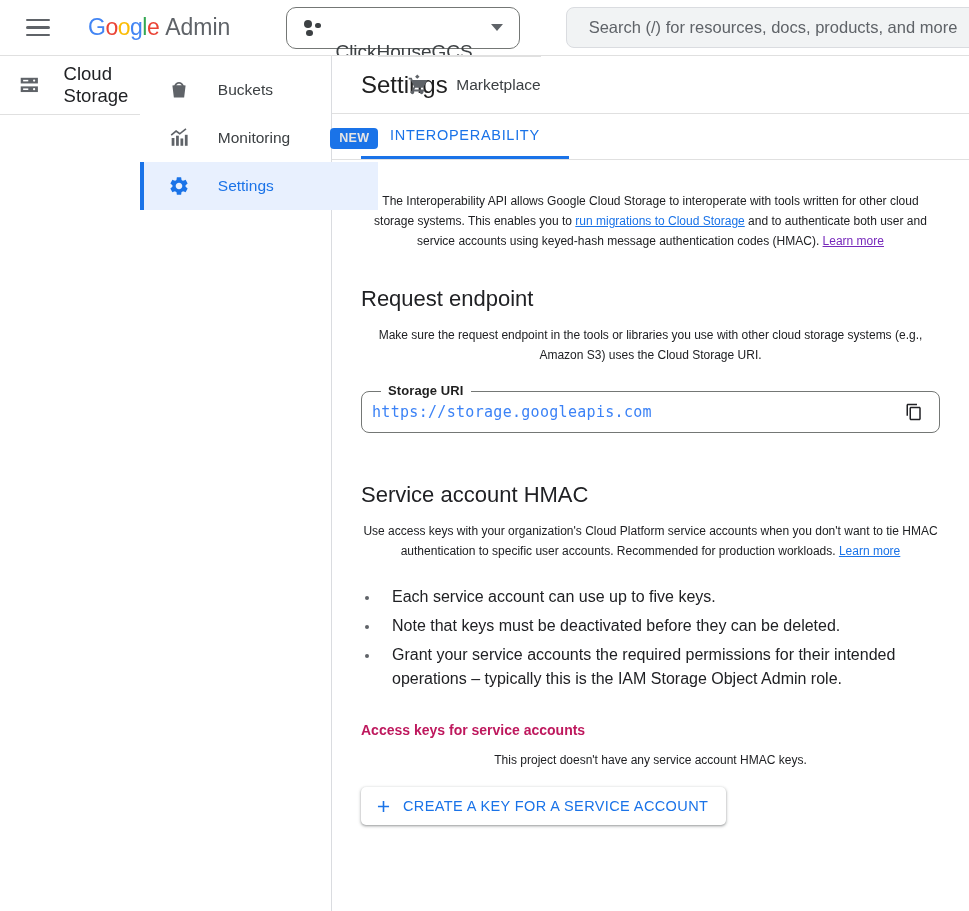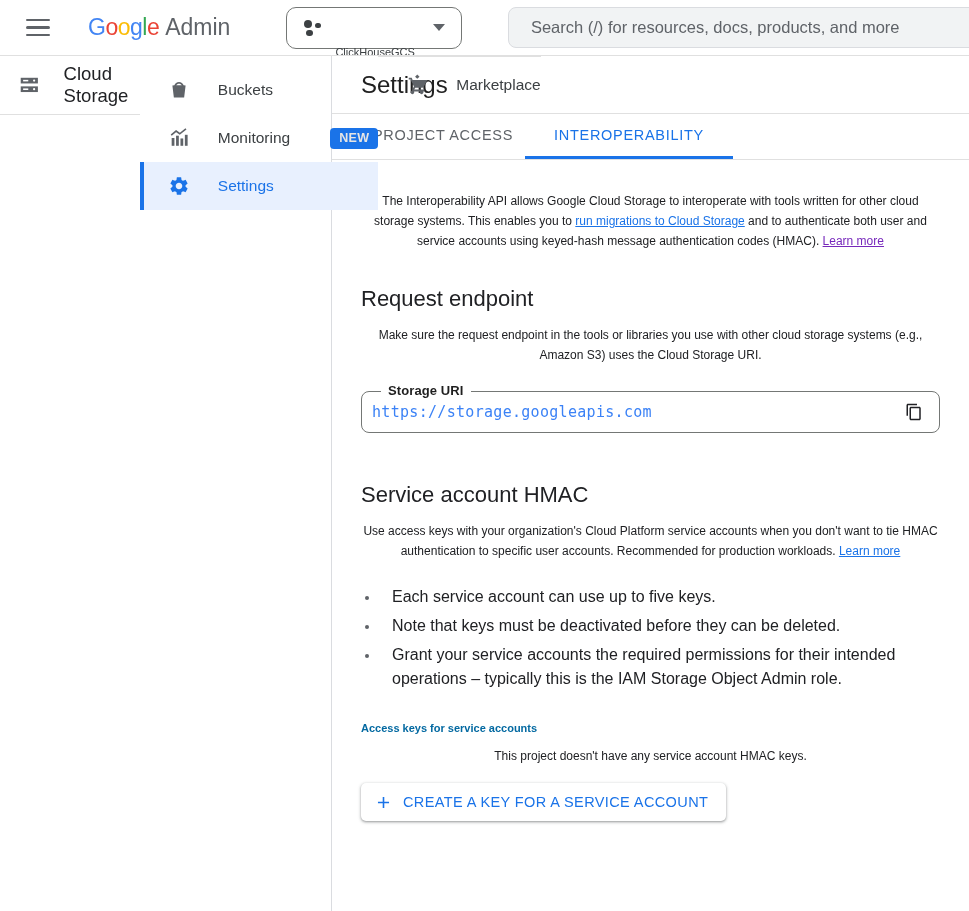--- a/index.html
+++ b/index.html
@@ -29,21 +29,21 @@
   .proj-btn {
     display: flex; align-items: center;
     height: 42px; padding: 0 16px;
     border: 1px solid #747775; border-radius: 10px;
     background: #fff; cursor: pointer; gap: 12px;
   }
   .proj-icon { position: relative; width: 20px; height: 20px; }
   .proj-icon .d1 { position:absolute; left:1px; top:2px;  width:8px; height:8px; border-radius:50%; background:#3c4043; }
   .proj-icon .d2 { position:absolute; left:12px; top:5px; width:5.5px; height:5.5px; border-radius:50%; background:#3c4043; }
   .proj-icon .d3 { position:absolute; left:3px; top:12px; width:6.5px; height:6.5px; border-radius:50%; background:#3c4043; }
-  .proj-label { font-size: 11px; color: #3c4043; font-weight: 500; margin-top: 48px; }
+  .proj-label { font-size: 19px; color: #3c4043; font-weight: 500; margin-top: 48px; }
   .caret { width:0; height:0; border-left:6px solid transparent; border-right:6px solid transparent; border-top:7px solid #5f6368; margin-left: 6px; }
   .search-box {
     flex: 1; display: flex; align-items: center;
     height: 41px; margin-left: 46px; margin-right: -26px;
     background: #f1f3f4; border: 1px solid #dadce0; border-radius: 8px;
     padding-left: 22px;
   }
   .search-box input {
     border: none; outline: none; background: transparent;
     font-family: "Liberation Sans", sans-serif;
@@ -127,21 +127,21 @@
   }
   .copy-btn { width: 26px; height: 26px; display: flex; align-items: center; justify-content: center; cursor: pointer; border-radius: 4px; background: transparent; border: none; }
 
   ul.hmac-list { margin-top: 24px; padding-left: 19px; }
   ul.hmac-list li {
     font-size: 16px; line-height: 24px; color: #202124;
     padding-left: 12px; margin-bottom: 5px;
   }
   ul.hmac-list li::marker { color: #5f6368; font-size: 13px; }
 
-  h3.sub { font-size: 11px; font-weight: 700; color: #0369a1; margin-top: 31px; margin-bottom: 12px; }
+  h3.sub { font-size: 14px; font-weight: 700; color: #be185d; margin-top: 31px; margin-bottom: 12px; }
   .empty-text { font-size: 16px; color: #3c4043; }
 
   .create-btn {
     margin-top: 17px; height: 38px;
     display: inline-flex; align-items: center; gap: 10px;
     background: #fff; border: none; border-radius: 5px;
     padding: 0 18px 0 13px; cursor: pointer;
     box-shadow: 0 1px 2px rgba(60,64,67,0.35), 0 1px 3px 1px rgba(60,64,67,0.18);
     font-family: "Liberation Sans", sans-serif;
     font-size: 14.5px; font-weight: 500; letter-spacing: 0.4px; color: #1a73e8;
@@ -237,23 +237,20 @@
       </div>
     </div>
   </div>
 
   <div class="main">
     <div class="main-title-row">
       <span class="main-title">Settings</span>
     </div>
 
     <div class="tabbar">
-      <div class="tab">
-        <span>PROJECT ACCESS</span>
-      </div>
       <div class="tab active">
         <span>INTEROPERABILITY</span>
       </div>
     </div>
 
     <div class="content">
       <p><span>The Interoperability API allows Google Cloud Storage to interoperate with tools written for other cloud storage systems. This enables you to </span><a class="lnk">run migrations to Cloud Storage</a><span> and to authenticate both user and service accounts using keyed-hash message authentication codes (HMAC). </span><a class="lnk-visited">Learn more</a></p>
 
       <h2 class="sec h-request">Request endpoint</h2>
       <p>Make sure the request endpoint in the tools or libraries you use with other cloud storage systems (e.g., Amazon S3) uses the Cloud Storage URI.</p>

